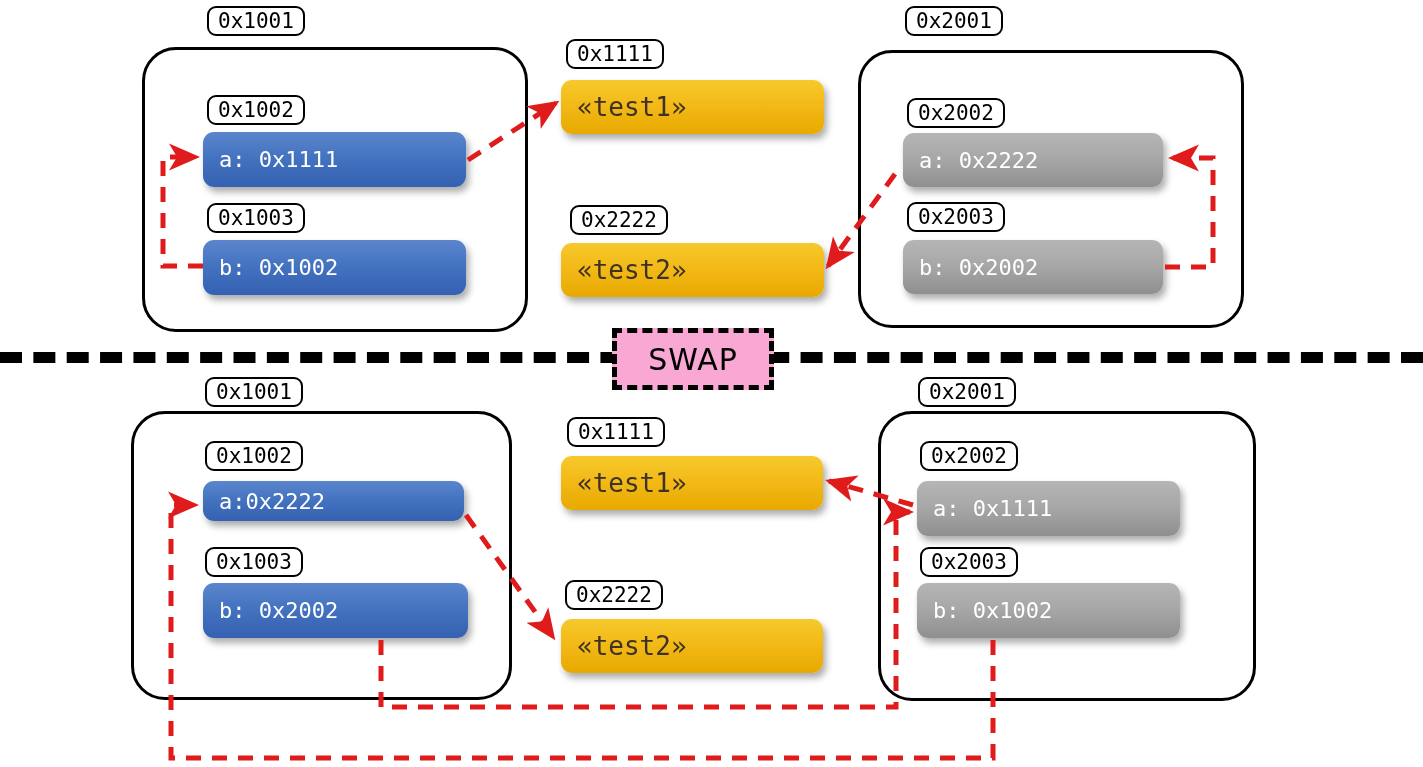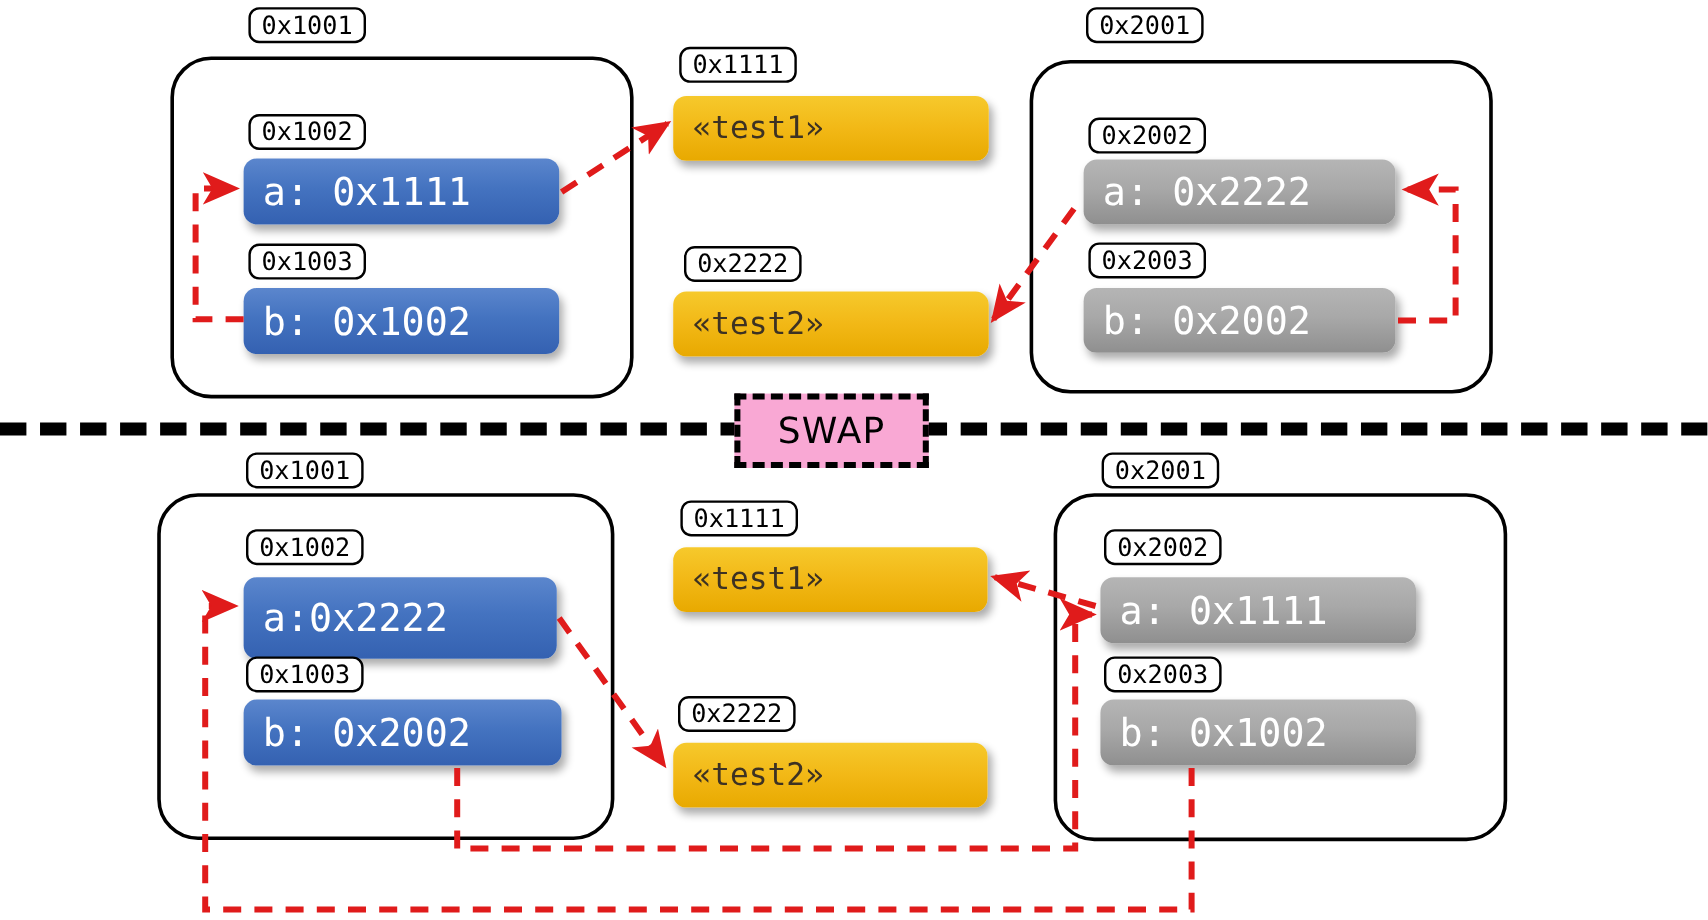--- a/index.html
+++ b/index.html
@@ -40,21 +40,21 @@
     display:flex;align-items:center;
   }
 
   
   .cell{
     position:absolute;
     border-radius:11px;
     box-sizing:border-box;
     display:flex;align-items:center;
     padding-left:16px;
-    font-size:32px;
+    font-size:22px;
     color:#ffffff;
     white-space:pre;
     z-index:3;
     box-shadow:3px 5px 7px rgba(0,0,0,0.33);
   }
   .cell.blue{
     background:linear-gradient(180deg,#5b86cd 0%,#4473c0 45%,#3461b1 100%);
   }
   .cell.gray{
     background:linear-gradient(180deg,#b5b5b5 0%,#a8a8a8 45%,#8f8f8f 100%);
@@ -112,21 +112,21 @@
   <div class="addr" style="left:907px;top:202px;">0x2003</div>
   <div class="cell gray" style="left:903px;top:240px;width:260px;height:54px;">b: 0x2002</div>
 
   <div class="divider"></div>
   <div class="swapbox">SWAP</div>
 
   <div class="panel" style="left:131px;top:411px;width:381px;height:289px;"></div>
   <div class="addr" style="left:205px;top:377px;">0x1001</div>
 
   <div class="addr" style="left:205px;top:441px;">0x1002</div>
-  <div class="cell blue" style="left:203px;top:481px;width:261px;height:68px;">a:0x2222</div>
+  <div class="cell blue" style="left:203px;top:481px;width:261px;height:40px;">a:0x2222</div>
 
   <div class="addr" style="left:205px;top:547px;">0x1003</div>
   <div class="cell blue" style="left:203px;top:583px;width:265px;height:55px;">b: 0x2002</div>
 
   <div class="addr" style="left:567px;top:417px;">0x1111</div>
   <div class="cell yellow" style="left:561px;top:456px;width:262px;height:54px;">«test1»</div>
 
   <div class="addr" style="left:565px;top:580px;">0x2222</div>
   <div class="cell yellow" style="left:561px;top:619px;width:262px;height:54px;">«test2»</div>
 

